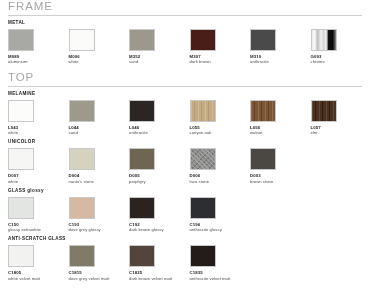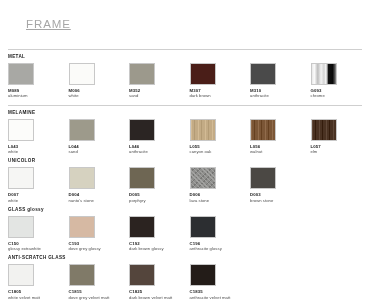--- a/index.html
+++ b/index.html
@@ -23,22 +23,21 @@
     position: relative;
   }
 
   
   .section-title {
     font-size: 11.5px;
     letter-spacing: 0.9px;
     color: #a6a6a6;
     font-weight: 400;
     line-height: 13px;
-    margin: 18px;
-    text-decoration: underline;
+    margin: 0;
   }
   .section-rule {
     border-bottom: 0.8px solid #cfcfcf;
     margin-top: 2px;
     margin-bottom: 4px;
     height: 0;
   }
 
   
   .group-title {
@@ -156,20 +155,21 @@
             </div>
           <div class="code">G093</div>
           <div class="name">chrome</div>
         </div>
 
       </div>
     </div>
   </div>
 
   <div id="section-top">
+    <div class="section-title">TOP</div>
     <div class="section-rule"></div>
 
     <div class="group-block" id="block-melamine">
       <div class="group-title">MELAMINE</div>
       <div class="swatch-row">
 
         <div class="swatch-cell">
           <div class="chip">
               <div class="chip-inner" style="background: rgb(252, 252, 250);"></div>
             </div>

